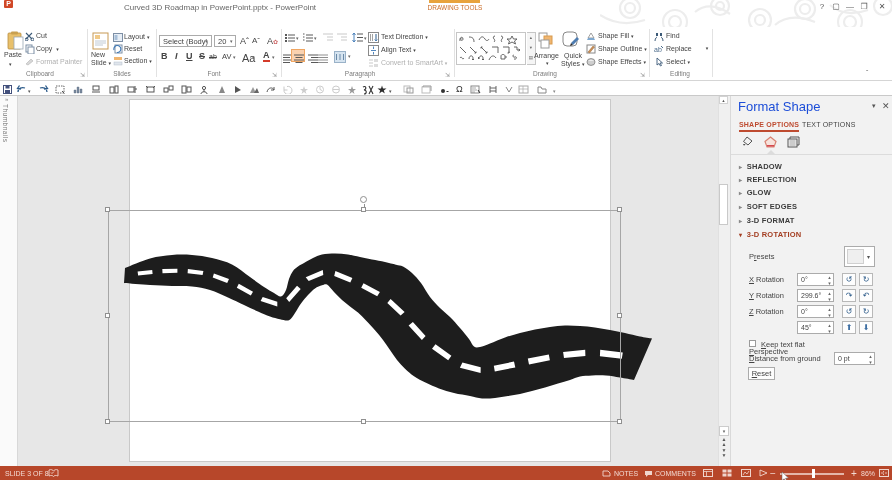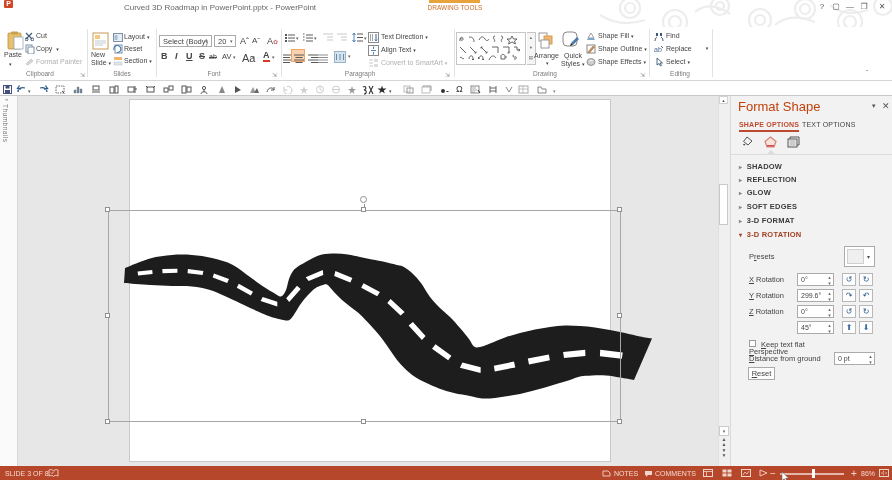--- a/index.html
+++ b/index.html
@@ -36,21 +36,21 @@
 #titleph{position:absolute;left:163px;top:21px;width:415px;height:73px;border:1px solid #cbcbcb;background:#fff;}
 #titleph span{display:block;text-align:center;font-weight:bold;font-size:29px;color:#111;margin-top:20px;transform:scaleX(0.73);}
 #selbox{position:absolute;left:108px;top:114px;width:513px;height:212px;border:1px solid #a6a6a6;}
 .hdl{position:absolute;width:5px;height:5px;background:#fff;border:1px solid #909090;}
 #rothdl{position:absolute;left:360px;top:100px;width:7px;height:7px;border-radius:50%;background:#fff;border:1px solid #909090;}
 
 #vscroll{position:absolute;left:718px;top:0;width:12px;height:370px;background:#f0f0f0;border-left:1px solid #e0e0e0;}
 #vthumb{position:absolute;left:719px;top:88px;width:9px;height:41px;background:#fff;border:1px solid #c9c9c9;}
 
 #panel{position:absolute;left:730px;top:0;width:162px;height:370px;background:#f2f2f2;border-left:1px solid #d9d9d9;}
-#ptitle{position:absolute;left:7px;top:3px;font-size:13px;color:#c2410c;}
+#ptitle{position:absolute;left:7px;top:3px;font-size:13px;color:#1d4ed8;}
 .popt{position:absolute;font-size:7px;font-weight:bold;letter-spacing:0.2px;}
 .prow{position:absolute;left:8px;font-size:7.5px;color:#9E2A14;font-weight:bold;letter-spacing:0.2px;}
 .plbl{position:absolute;font-size:7.5px;color:#444;}
 .pinput{position:absolute;background:#fff;border:1px solid #ababab;font-size:7px;color:#444;padding-left:3px;line-height:11px;}
 .spin{position:absolute;width:9px;font-size:5px;color:#666;text-align:center;line-height:6px;}
 .rbtn{position:absolute;width:14px;height:13px;background:#fdfdfd;border:1px solid #b8b8b8;color:#2E5C8A;font-size:8px;text-align:center;line-height:12px;}
 
 #statusbar{position:absolute;left:0;top:466px;width:892px;height:14px;background:#B7472A;color:#f2d9d2;font-size:7px;}
 </style></head>
 <body>

